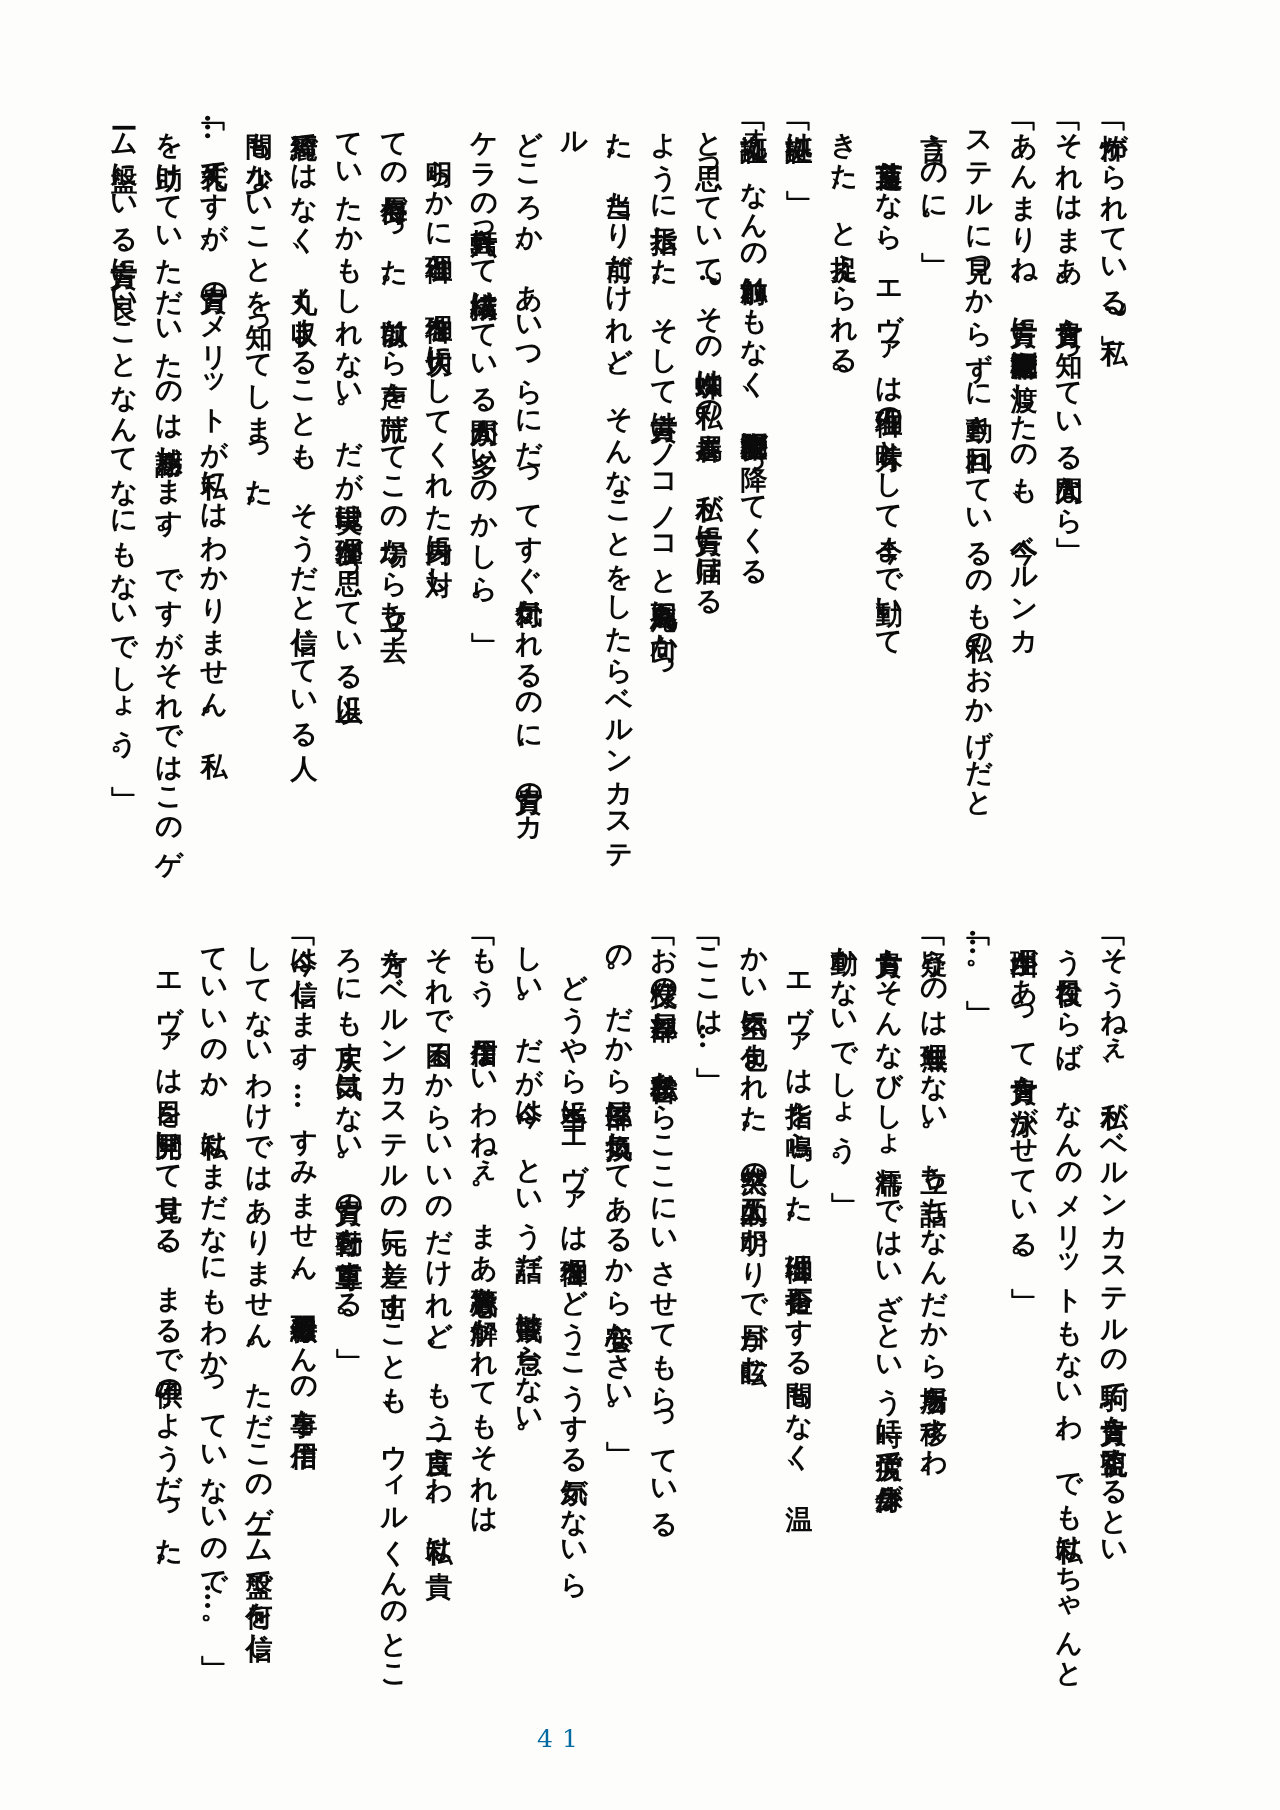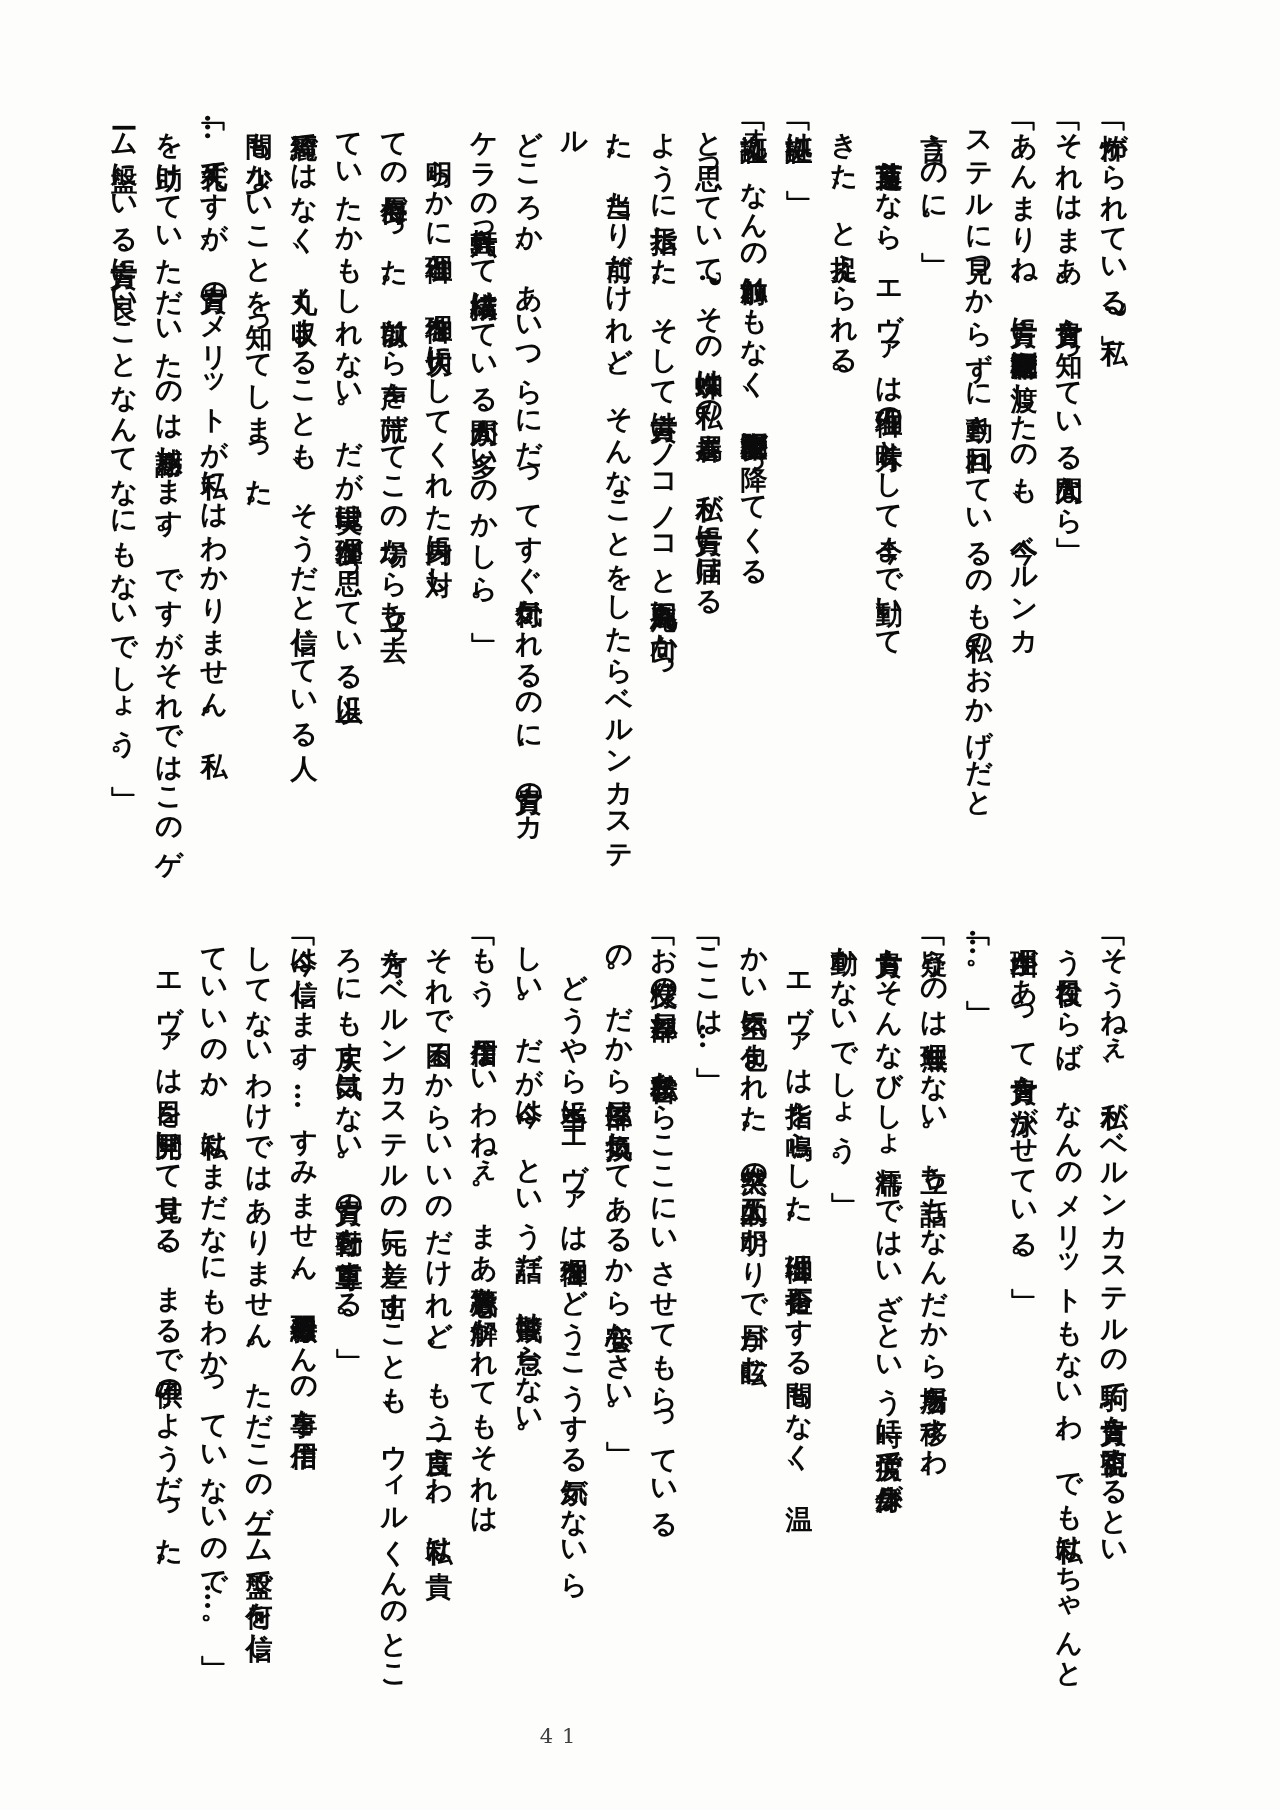--- a/index.html
+++ b/index.html
@@ -36,23 +36,23 @@
     top:928px;
     right:143px;
     height:778px;
   }
   .page-number{
     position:absolute;
     top:1724px;
     left:0;
     width:1124px;
     text-align:center;
-    font-size:21px;
+    font-size:25px;
     letter-spacing:9px;
-    color:#404040;
+    color:#0369a1;
   }
 </style>
 </head>
 <body>
 
 <div class="page">
   <div class="vtext block-top">「怖がられている?私」
 「それはまあ、貴方を知っている人間なら」
 「あんまりね。貴方に観測者権限を渡したのも、今ベルンカ
 ステルに見つからずに動き回れているのも私のおかげだと

